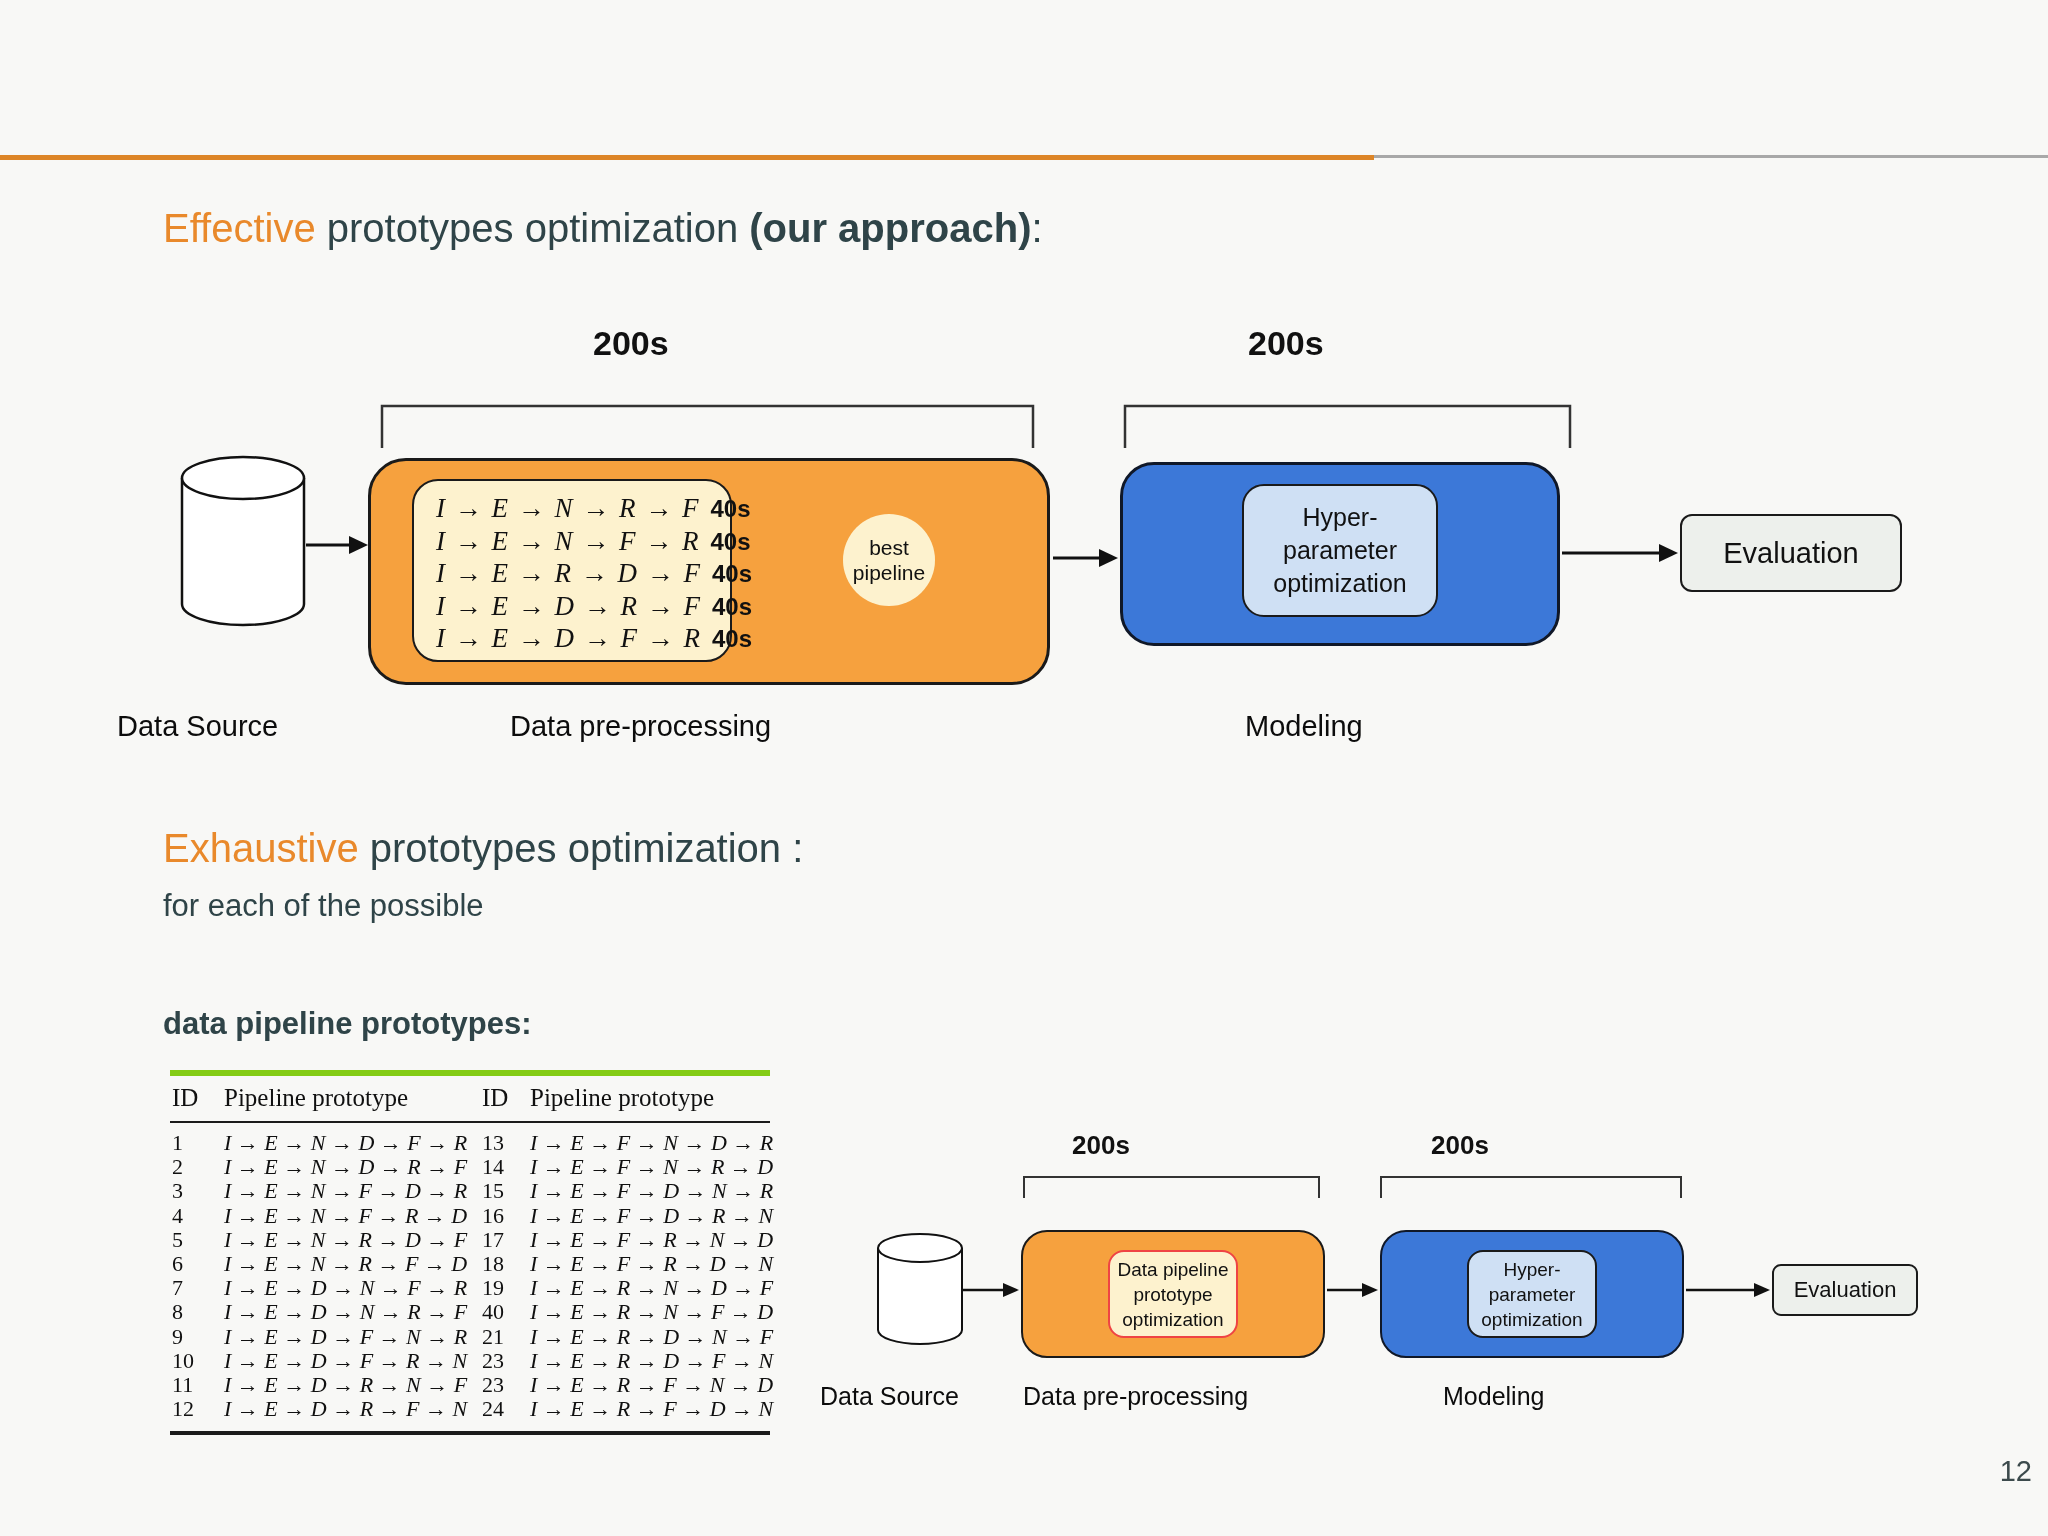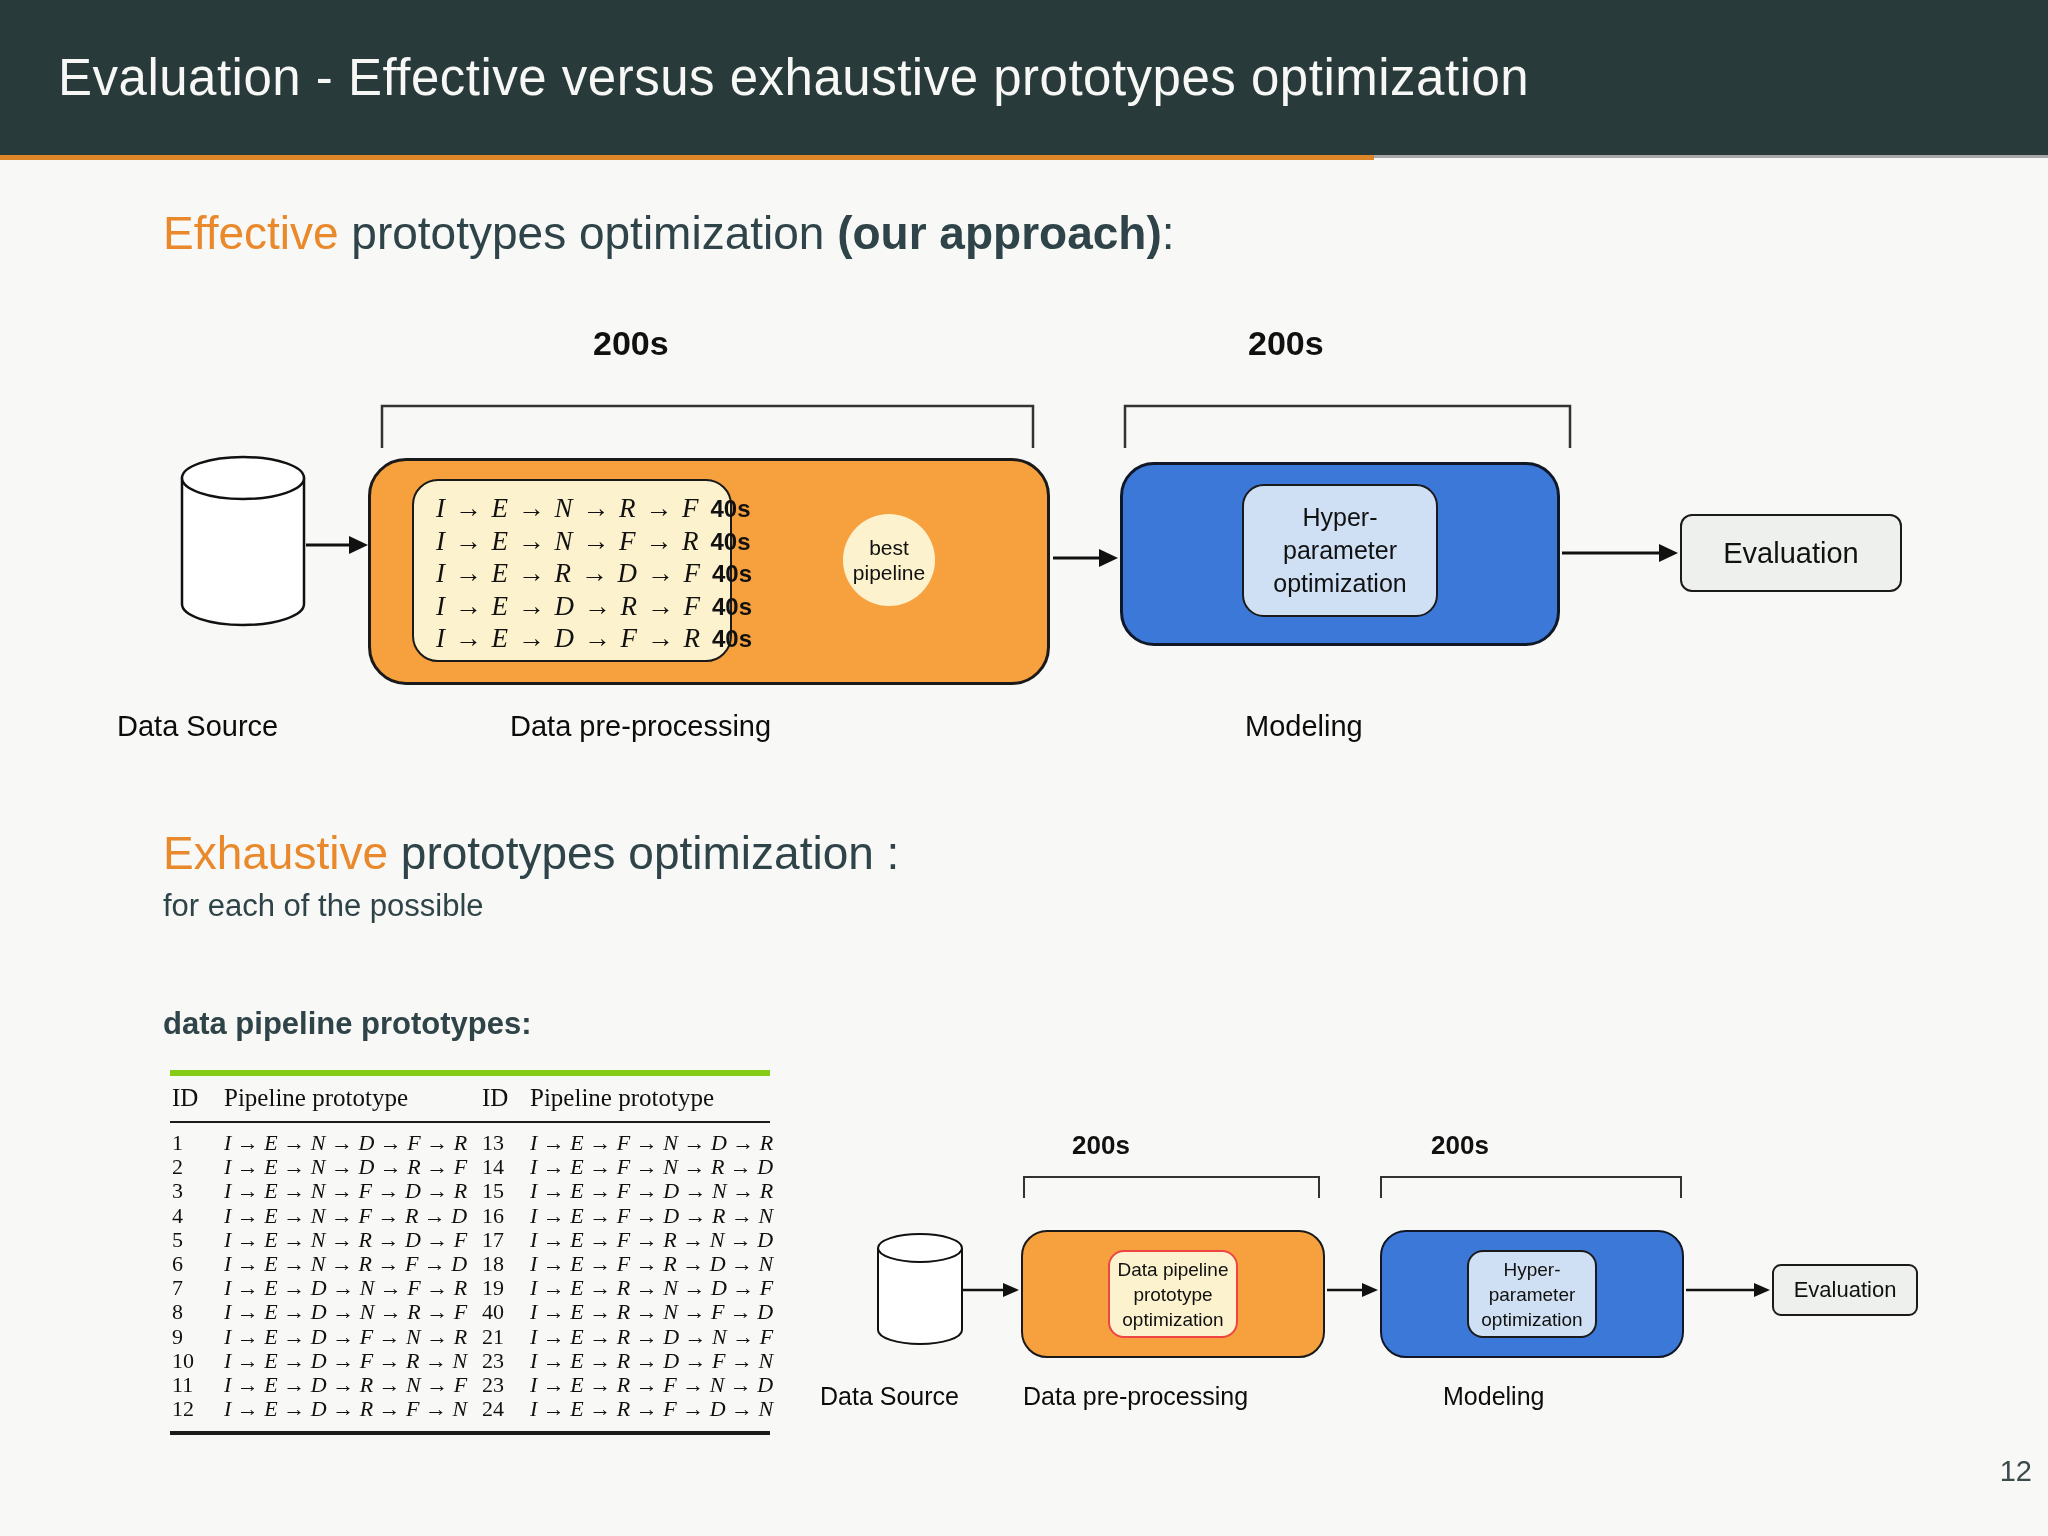--- a/index.html
+++ b/index.html
@@ -5,21 +5,21 @@
   html,body{margin:0;padding:0;background:#e8e8e8;}
   .slide{position:relative;width:2048px;height:1536px;background:#f8f8f6;overflow:hidden;
          font-family:"Liberation Sans",sans-serif;color:#111;}
   
   .header{position:absolute;left:0;top:0;width:2048px;height:155px;background:#283a3a;}
   .title{position:absolute;left:58px;top:0;height:155px;line-height:155px;
          font-size:51px;font-weight:400;color:#f7f8f6;letter-spacing:.5px;white-space:nowrap;}
   .progress-orange{position:absolute;left:0;top:155px;width:1374px;height:5px;background:#dd8527;}
   .progress-grey{position:absolute;left:1374px;top:155px;width:674px;height:3px;background:#a8a8a8;}
   
-  .h-big{position:absolute;left:163px;font-size:46px;color:#2f4448;white-space:nowrap;}
+  .h-big{position:absolute;left:163px;font-size:40px;color:#2f4448;white-space:nowrap;}
   .h-big .hl{color:#e9892b;}
   .h-big b{font-weight:700;}
   .para{position:absolute;left:163px;font-size:31px;color:#2f4448;white-space:nowrap;}
   .para.bold{font-weight:700;margin-top:20px;}
   
   .box{position:absolute;box-sizing:border-box;}
   .timelabel{position:absolute;text-align:left;font-size:34px;font-weight:700;color:#111;}
   .timelabel.small{font-size:26px;}
   .dlabel{position:absolute;text-align:left;font-size:29px;font-weight:400;color:#0c0c0c;white-space:nowrap;}
   .dlabel.small{font-size:25px;}
@@ -64,23 +64,20 @@
   .trow .pp{font-style:italic;}
   .pagenum{position:absolute;left:1932px;top:1455px;width:100px;text-align:right;
            font-size:29px;color:#3c4a4c;}
   svg.overlay{position:absolute;left:0;top:0;pointer-events:none;}
 </style>
 </head>
 <body>
 
 <div class="slide">
 
-  <div class="header">
-    <div class="title">Evaluation - Effective versus exhaustive prototypes optimization</div>
-  </div>
   <div class="progress-orange"></div>
   <div class="progress-grey"></div>
 
   <div class="h-big" style="top:206px;">
     <span class="hl">Effective</span><span> prototypes optimization </span><b>(our approach)</b><span>:</span>
   </div>
 
   <svg class="overlay" width="2048" height="1536" viewBox="0 0 2048 1536">
 
     <g>

